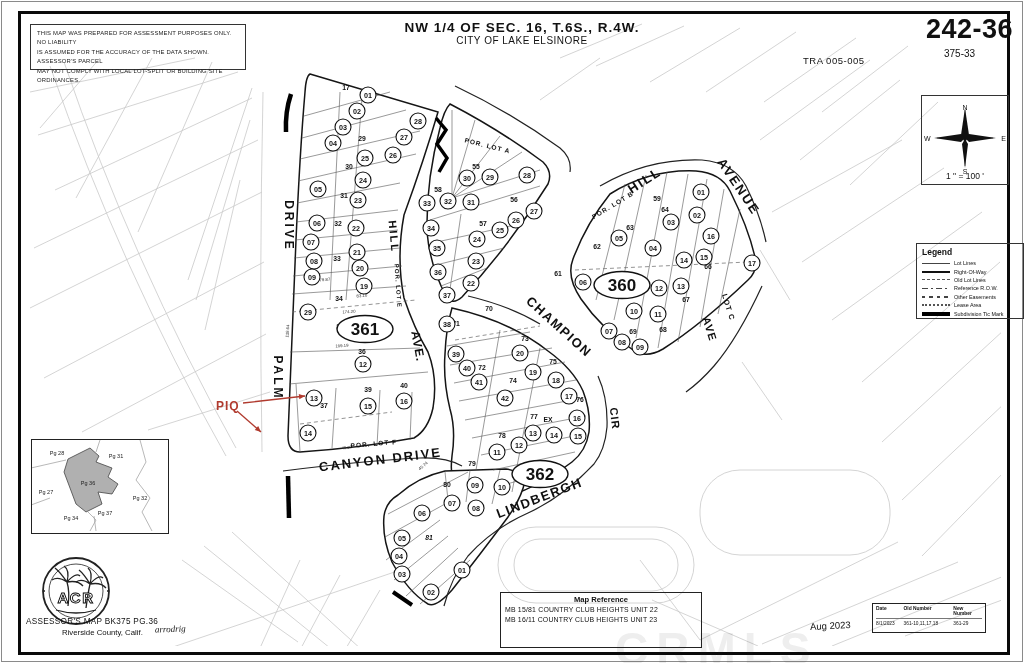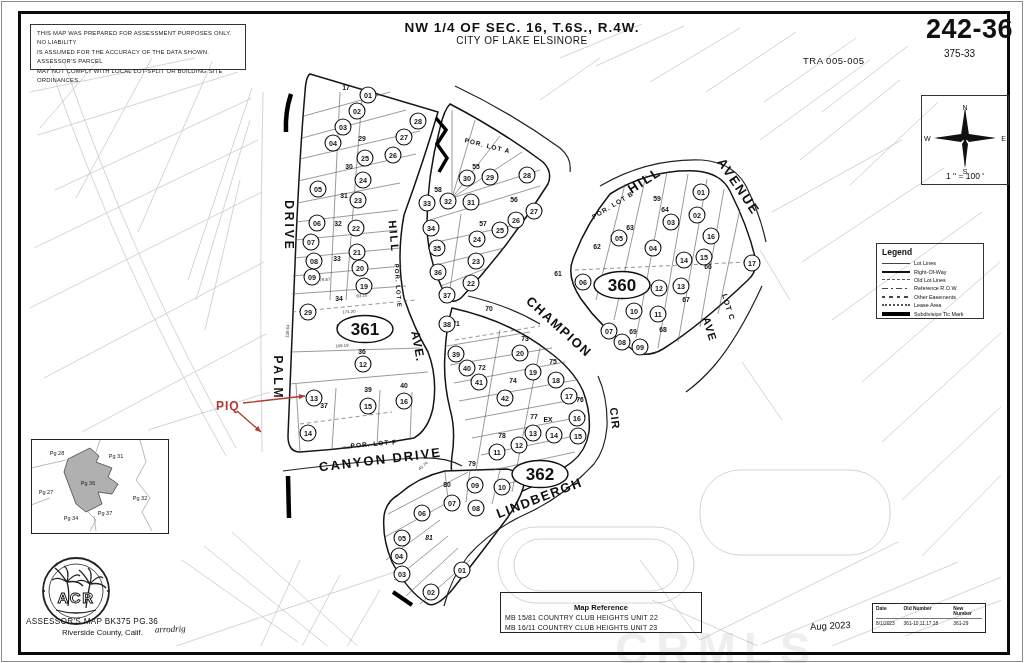--- a/index.html
+++ b/index.html
@@ -10,37 +10,37 @@
   #m{position:absolute;left:0;top:0;}
   .box{position:absolute;background:transparent;border:1px solid #333;box-sizing:border-box;}
   .disclaimer{left:30px;top:24px;width:216px;height:46px;padding:4px 6px;font-size:5.9px;line-height:1.6;letter-spacing:.2px;color:#222;}
   .title-wrap{position:absolute;left:372px;top:20px;width:300px;text-align:center;}
   .title1{font-size:13.5px;font-weight:600;letter-spacing:1px;}
   .title2{font-size:10px;margin-top:0;letter-spacing:.5px;}
   .tra{position:absolute;left:803px;top:23px;font-size:9.5px;letter-spacing:.5px;margin-top:32px;}
   .pageno{position:absolute;left:926px;top:14px;font-size:27px;font-weight:700;letter-spacing:.5px;}
   .pageno-sub{position:absolute;left:944px;top:48px;font-size:10px;}
   .compass-box{left:921px;top:95px;width:88px;height:90px;border-width:1.2px;}
-  .legend-box{left:876px;top:243px;width:108px;height:76px;border-width:1.2px;padding:3px 4px;}
+  .legend-box{left:916px;top:243px;width:108px;height:76px;border-width:1.2px;padding:3px 4px;}
   .legend-title{font-size:8.5px;font-weight:700;margin:0 0 2px 1px;}
   .legend-row{display:flex;align-items:center;height:8.4px;}
   .legend-row .ls{display:inline-block;width:28px;margin:0 4px 0 1px;flex:none;}
   .legend-row .lt{font-size:5.4px;white-space:nowrap;}
   .ls.thin{border-top:1px solid #444;}
   .ls.thick{border-top:2.4px solid #111;}
   .ls.dashed{border-top:1.6px dashed #555;}
   .ls.dashdot{height:1.6px;background:repeating-linear-gradient(90deg,#444 0 6px,transparent 6px 9px,#444 9px 11px,transparent 11px 14px);}
   .ls.shortdash{height:1.5px;background:repeating-linear-gradient(90deg,#444 0 3.5px,transparent 3.5px 7.5px);}
   .ls.dotted{border-top:2px dotted #555;}
   .ls.heavy{border-top:4.5px solid #000;}
   .inset-box{left:31px;top:439px;width:136px;height:93px;border:1.5px solid #222;}
   .assr1{position:absolute;left:26px;top:617px;font-size:8.2px;font-weight:400;letter-spacing:.3px;}
   .assr2{position:absolute;left:26px;top:628px;font-size:7.8px;padding-left:36px;}
   .signature{position:absolute;left:155px;top:624px;font-size:9px;font-style:italic;font-family:"Liberation Serif",serif;transform:rotate(-2deg);}
-  .mapref{left:500px;top:592px;width:202px;height:41px;border:1.5px solid #222;padding:10px 4px;}
+  .mapref{left:500px;top:592px;width:202px;height:56px;border:1.5px solid #222;padding:2px 4px;}
   .mapref .mrt{text-align:center;font-size:7.6px;font-weight:700;margin-bottom:1px;}
   .mapref .mrr{font-size:6.9px;line-height:1.45;letter-spacing:.2px;white-space:nowrap;}
   .rev{left:872px;top:603px;width:114px;height:30px;border:1.5px solid #222;padding:2px 3px;}
   .rev .hd{display:flex;font-size:4.9px;font-weight:700;border-bottom:.5px solid #777;padding-bottom:1.5px;}
   .rev .vl{display:flex;font-size:4.8px;margin-top:2px;}
   .rev .c1{width:26%;} .rev .c2{width:47%;} .rev .c3{width:27%;}
   .augdate{position:absolute;left:810px;top:620px;font-size:9.5px;transform:rotate(-3deg);}
   .watermark{position:absolute;left:615px;top:622px;font-size:46px;font-weight:700;letter-spacing:8px;color:rgba(40,40,40,0.08);}
   text{font-family:"Liberation Sans",sans-serif;}
 </style>

